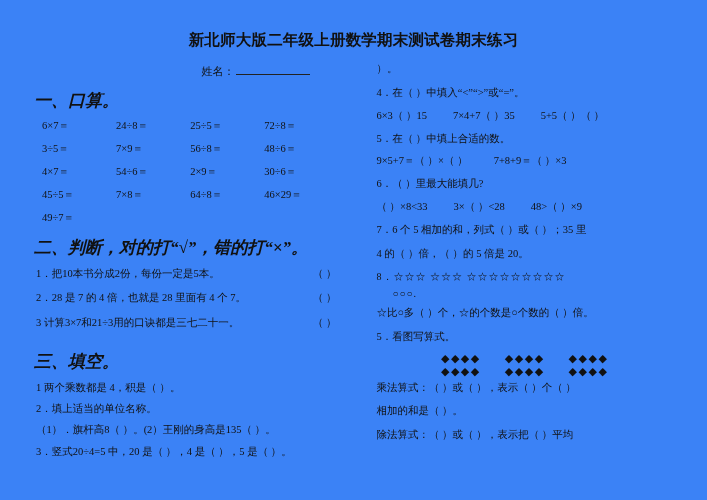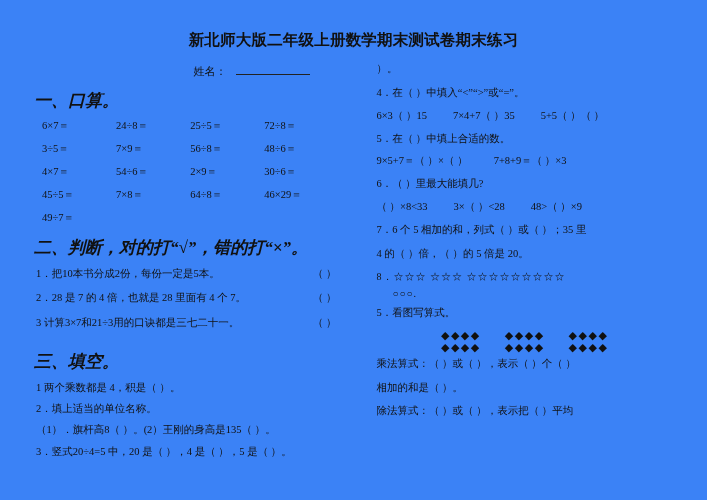--- a/index.html
+++ b/index.html
@@ -43,21 +43,21 @@
   }
   .col-left { padding-right: 4px; }
   .col-right { padding-left: 10px; }
 
   .name-line {
     display: flex;
     justify-content: flex-end;
     align-items: baseline;
     font-size: 11px;
     margin: 2px 0 10px 0;
-    gap: 10px;
+    gap: 2px;
     padding-right: 26px;
   }
   .blank-ul {
     display: inline-block;
     border-bottom: 1px solid #222;
     width: 74px;
     height: 11px;
   }
 
   .sec-head {
@@ -225,20 +225,21 @@
           <span>48&gt;（    ）×9</span>
         </div>
 
         <div class="r-sub">7．6 个 5 相加的和，列式（          ）或（          ）；35 里</div>
         <div class="r-sub">4 的（    ）倍，（    ）的 5 倍是 20。</div>
 
         <div class="stars">
           <span>8．</span><span>☆☆☆   ☆☆☆   ☆☆☆☆☆☆☆☆☆</span>
         </div>
         <div class="circles">○○○.</div>
+        <div class="r-sub">☆比○多（    ）个，☆的个数是○个数的（    ）倍。</div>
 
         <div class="r-item">5．看图写算式。</div>
 
         <div class="dia-row">
           <div class="dia-block">
             <div>◆◆◆◆</div>
             <div>◆◆◆◆</div>
           </div>
           <div class="dia-block">
             <div>◆◆◆◆</div>

